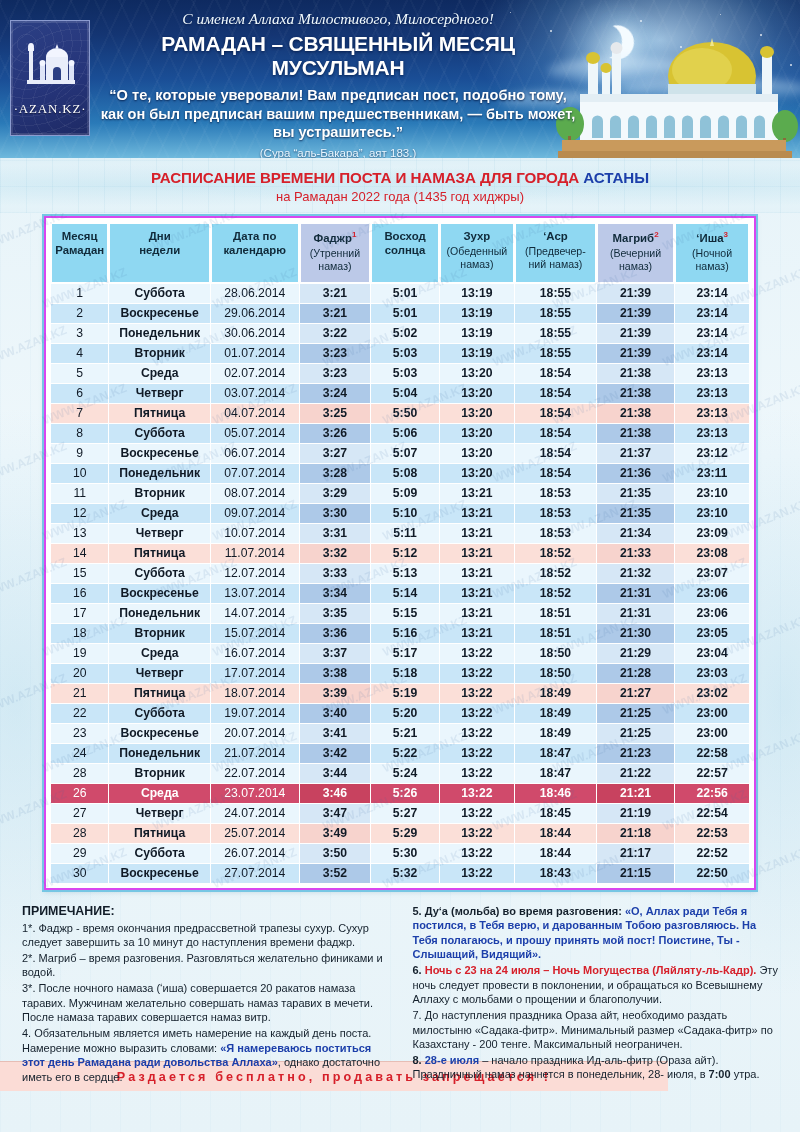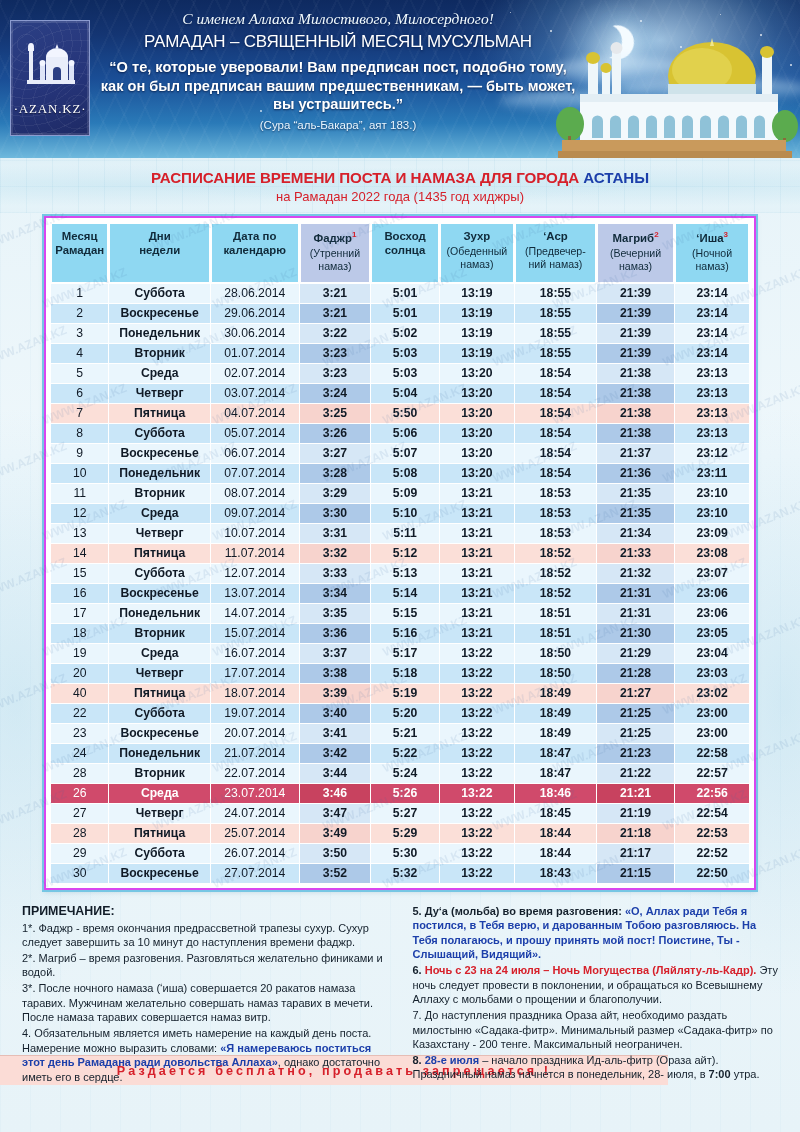--- a/index.html
+++ b/index.html
@@ -89,22 +89,22 @@
   }
   .bismillah {
     font-family: "Liberation Serif", serif;
     font-style: italic;
     font-size: 15.5px;
     color: #f2fbff;
     text-shadow: 0 1px 2px rgba(0,20,60,.75);
     margin-bottom: 4px;
   }
   .main-title {
-    font-size: 17px;
-    font-weight: normal;
+    font-size: 21px;
+    font-weight: bold;
     color: #ffffff;
     letter-spacing: -0.2px;
     text-shadow: 0 1px 3px rgba(0,20,60,.8);
     margin-bottom: 6px;
   }
   .ayah {
     font-size: 14.6px;
     font-weight: bold;
     color: #ffffff;
     line-height: 1.28;
@@ -231,21 +231,21 @@
     font-weight: bold;
     color: rgba(60,110,160,.11);
     transform: rotate(-22deg);
     white-space: nowrap;
   }
 
   
   .notes {
     position: relative;
     width: 800px;
-    padding: 4px 22px 0;
+    padding: 4px 22px 6px;
     display: flex;
     gap: 25px;
     z-index: 2;
   }
   .notes-col { width: 50%; }
   .notes-title {
     font-size: 12.4px; font-weight: bold;
     color: #111c28; margin-bottom: 3px;
   }
   .note {
@@ -629,21 +629,21 @@
               <td class="c-day">Четверг</td>
               <td class="c-date">17.07.2014</td>
               <td class="c-fajr">3:38</td>
               <td class="c-sun">5:18</td>
               <td class="c-zuhr">13:22</td>
               <td class="c-asr">18:50</td>
               <td class="c-magrib">21:28</td>
               <td class="c-isha">23:03</td>
             </tr>
             <tr class="friday">
-              <td class="c-num">40</td>
+              <td class="c-num">21</td>
               <td class="c-day">Пятница</td>
               <td class="c-date">18.07.2014</td>
               <td class="c-fajr">3:39</td>
               <td class="c-sun">5:19</td>
               <td class="c-zuhr">13:22</td>
               <td class="c-asr">18:49</td>
               <td class="c-magrib">21:27</td>
               <td class="c-isha">23:02</td>
             </tr>
             <tr class="odd">

